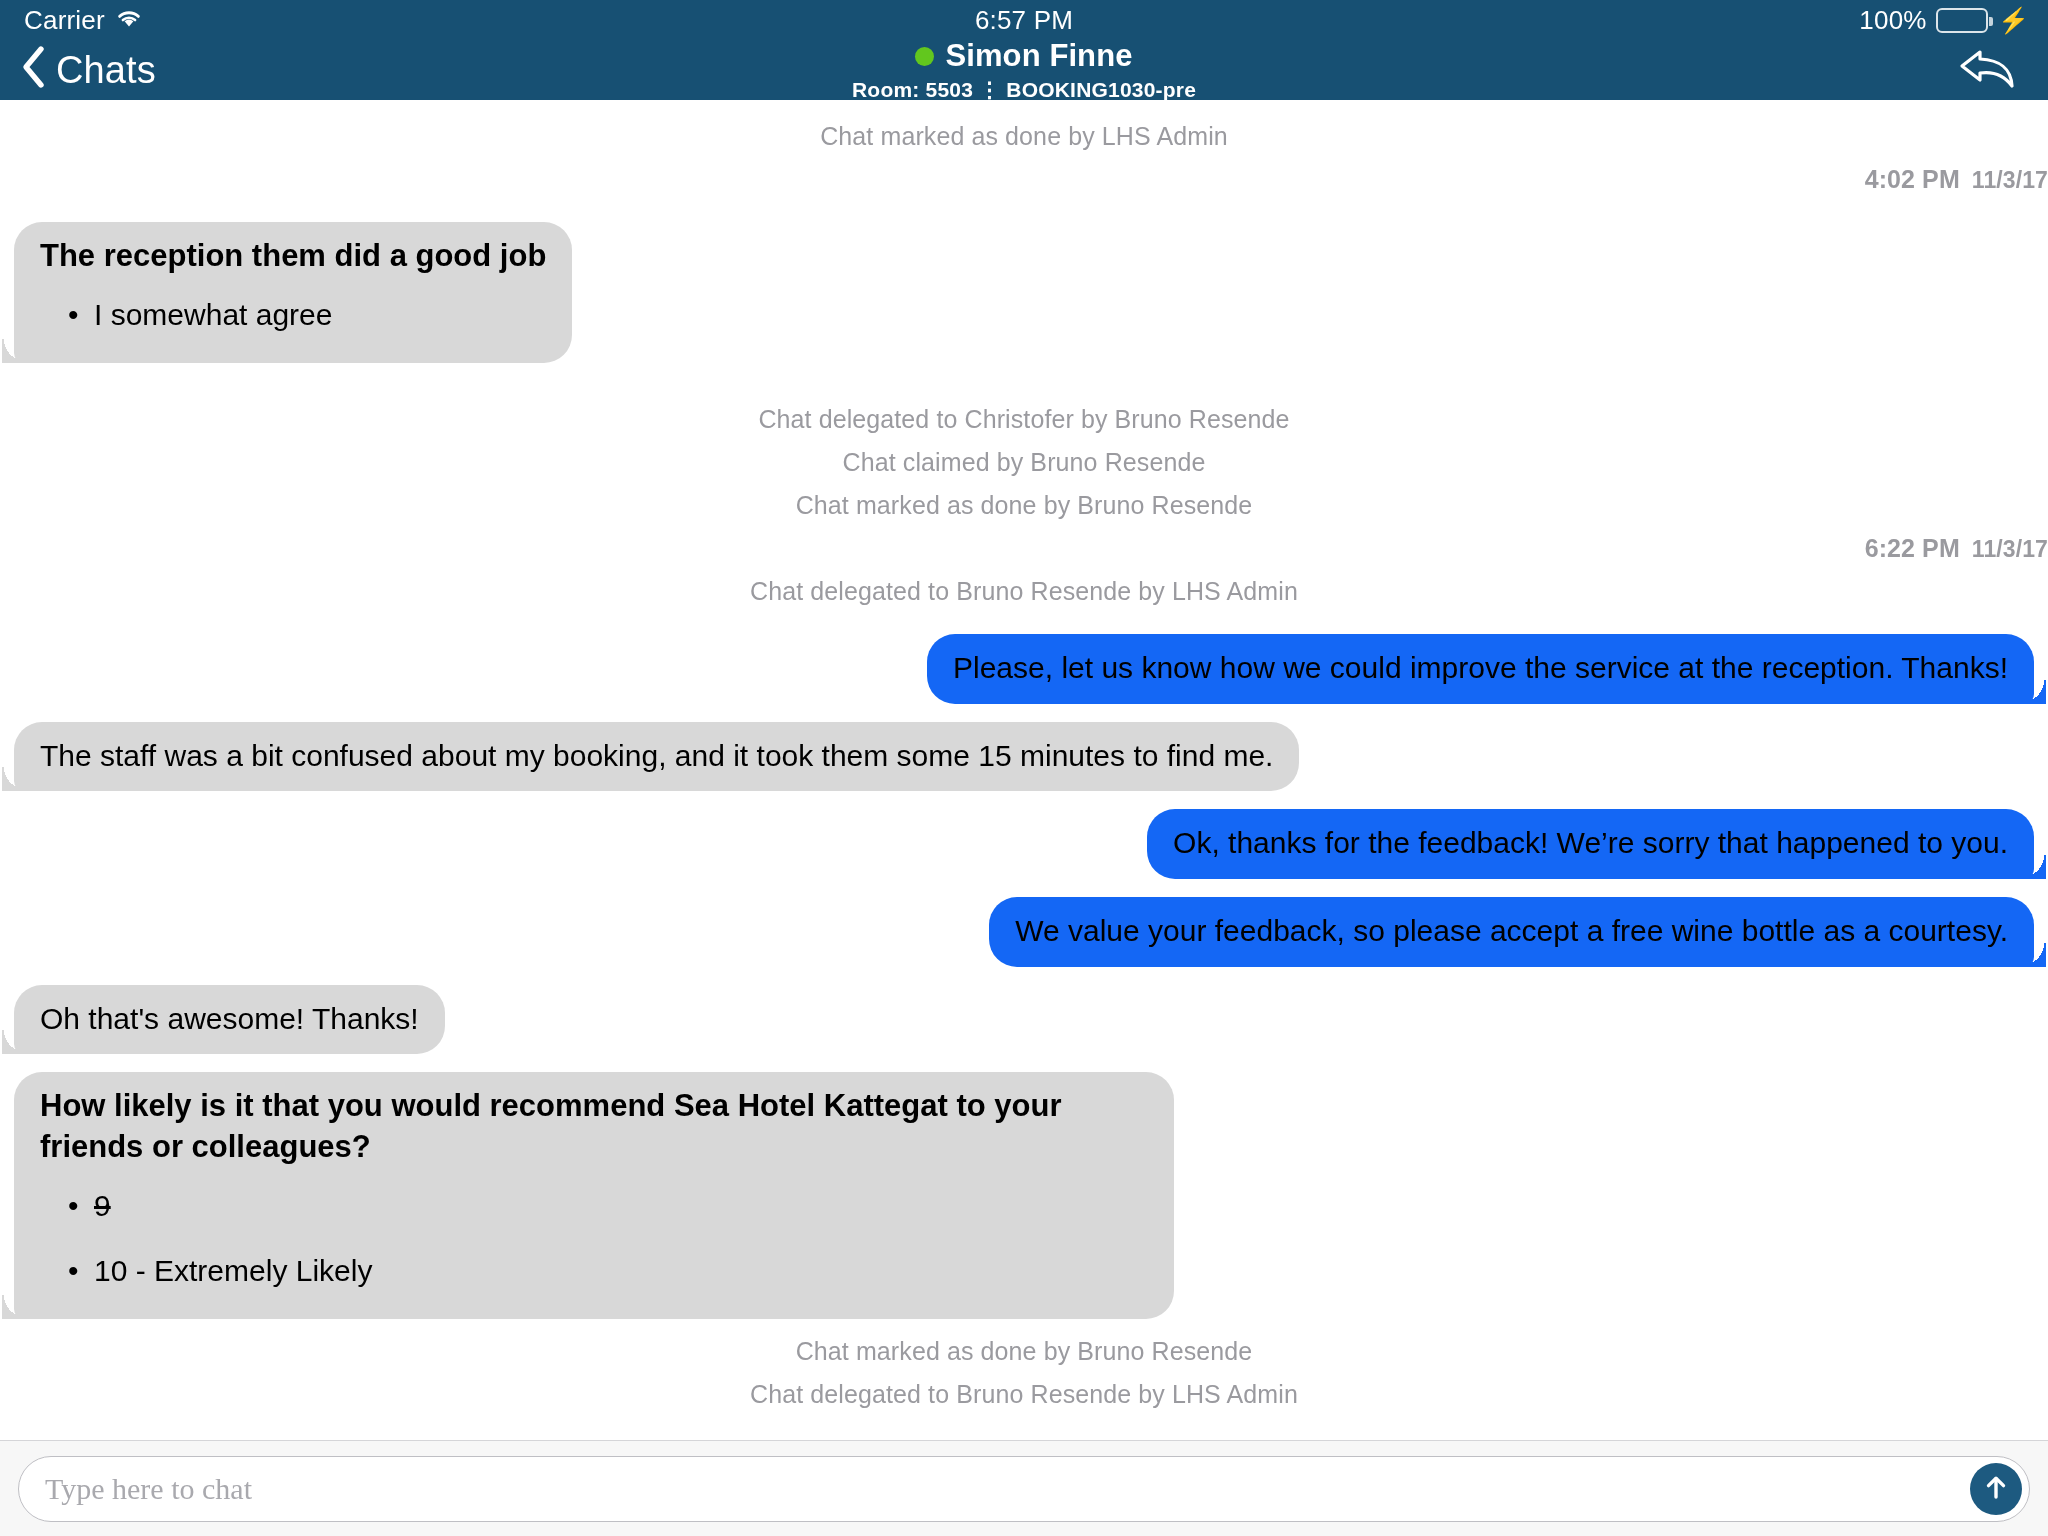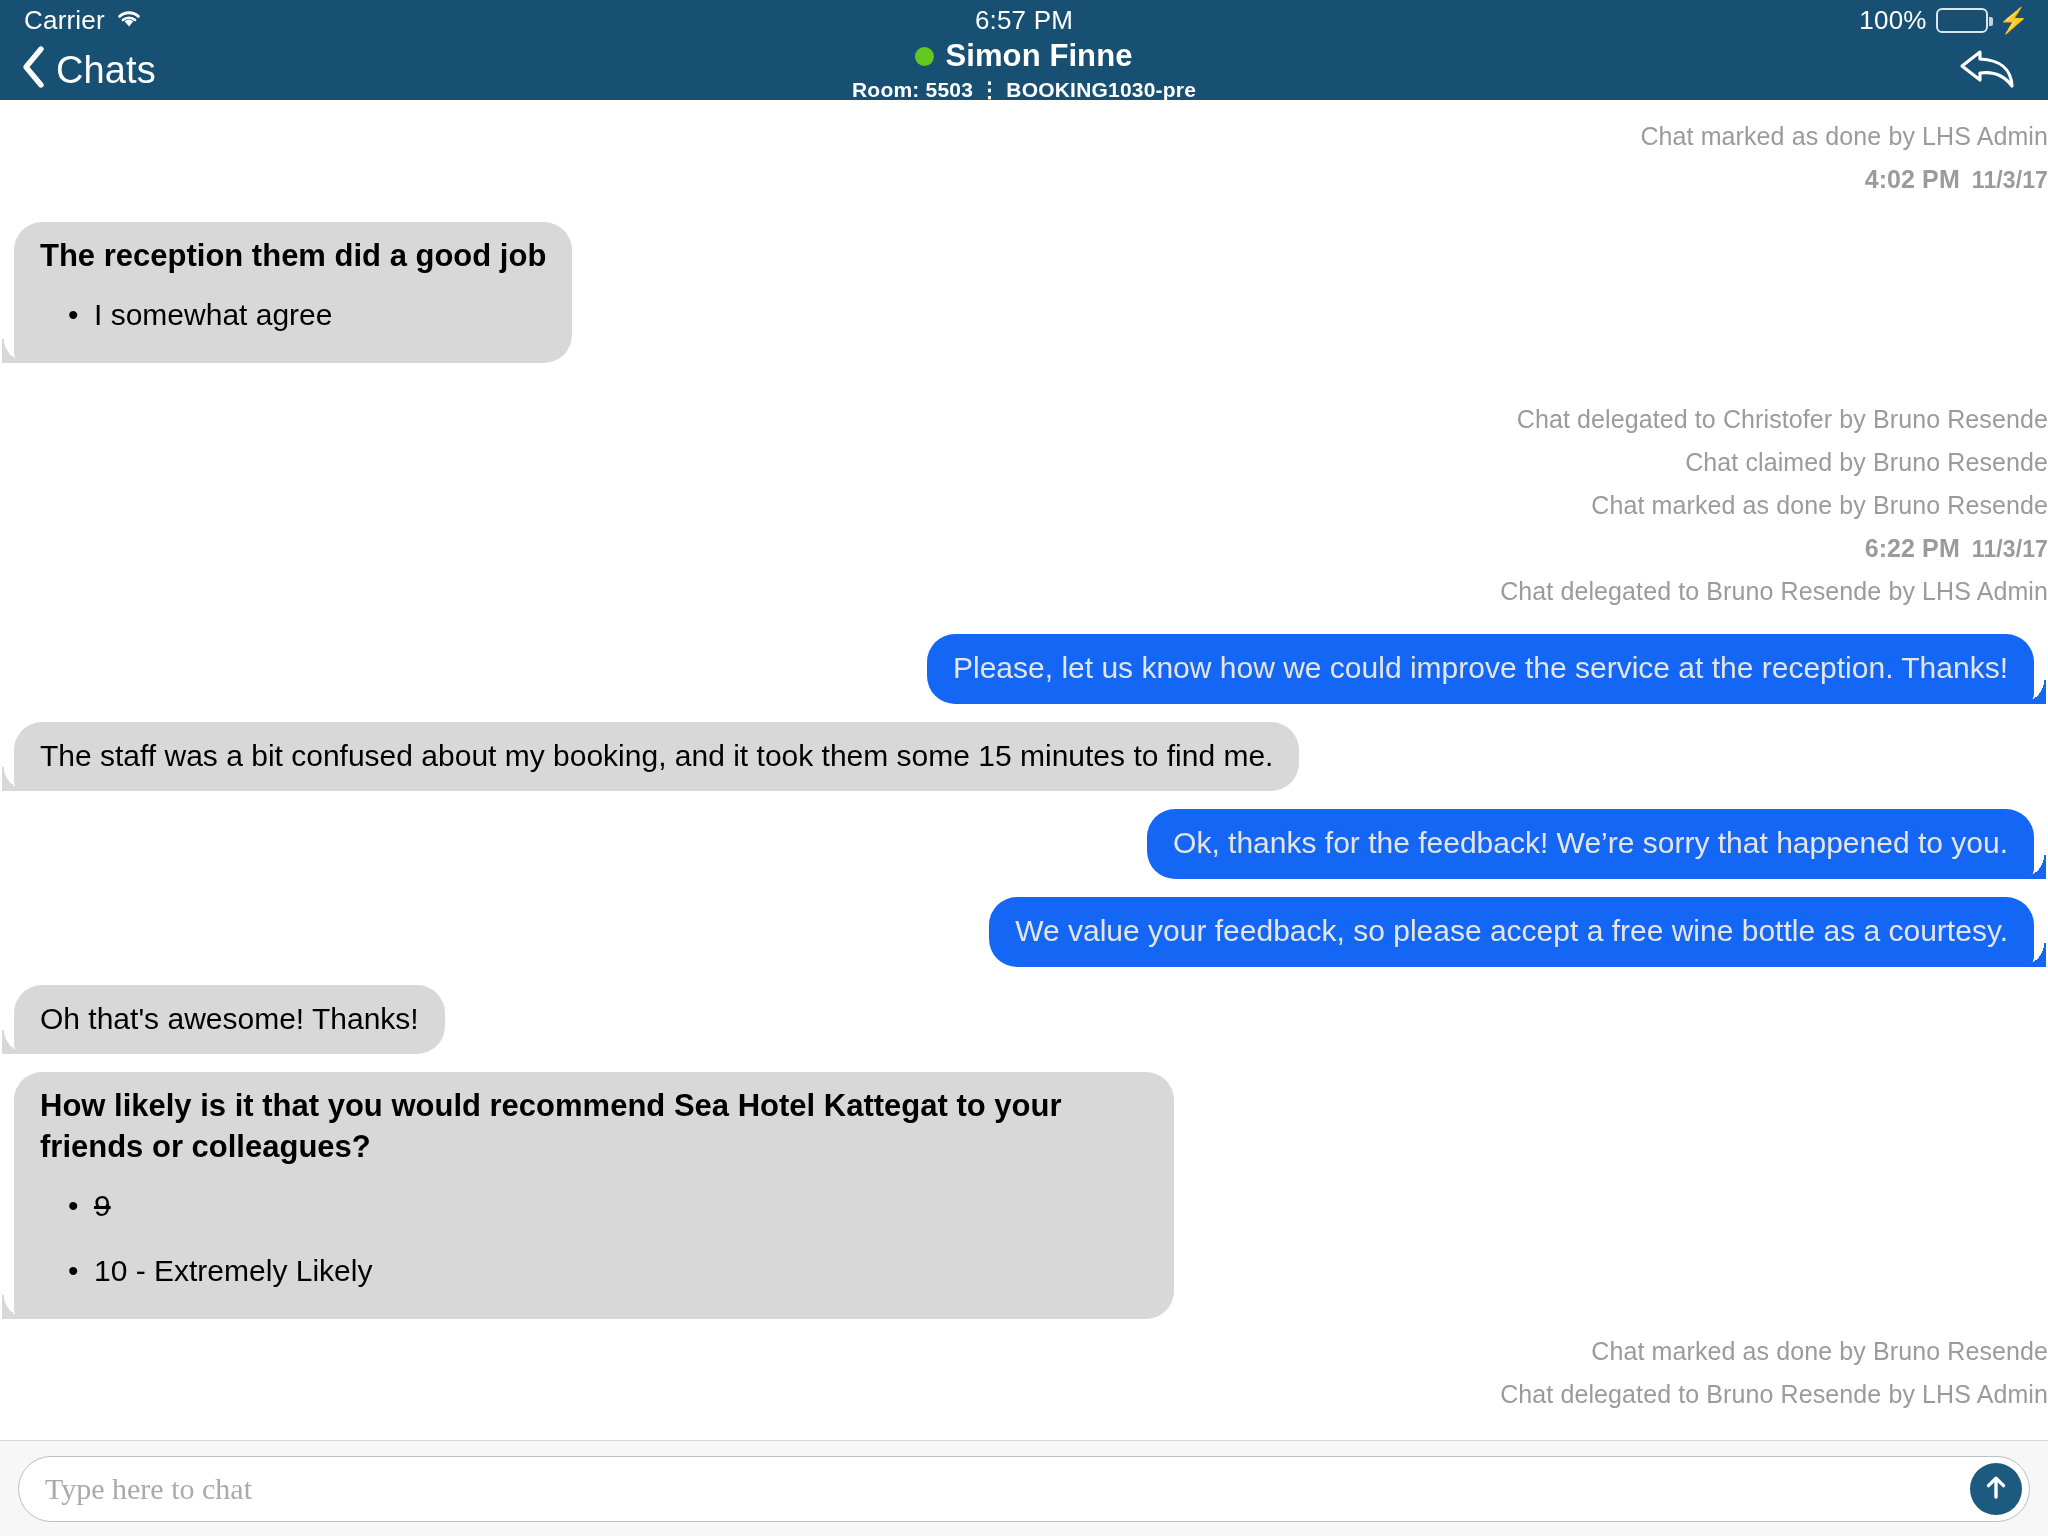--- a/index.html
+++ b/index.html
@@ -156,21 +156,21 @@
     padding: 0 0 10px 0;
     background: #ffffff;
   }
   .msg-row { display: flex; width: 100%; }
   .msg-row.left  { justify-content: flex-start; }
   .msg-row.right { justify-content: flex-end; }
   .msg-row.center{ justify-content: center; }
 
   .system-line {
     width: 100%;
-    text-align: right;
+    text-align: center;
     color: #9a9a9f;
     font-size: 25px;
     letter-spacing: 0.1px;
   }
   .timestamp-line {
     width: 100%;
     text-align: right;
     color: #9a9a9f;
     font-size: 25px;
     font-weight: 700;
@@ -193,21 +193,21 @@
     word-wrap: break-word;
   }
   .bubble.incoming {
     background: #D8D8D8;
     color: #000000;
     margin-left: 14px;
     border-bottom-left-radius: 10px;
   }
   .bubble.outgoing {
     background: #1467F5;
-    color: #e5e5e5;
+    color: #000000;
     margin-right: 14px;
     border-bottom-right-radius: 10px;
   }
   
   .bubble.incoming::after {
     content: "";
     position: absolute;
     left: -12px;
     bottom: 0;
     width: 24px;

